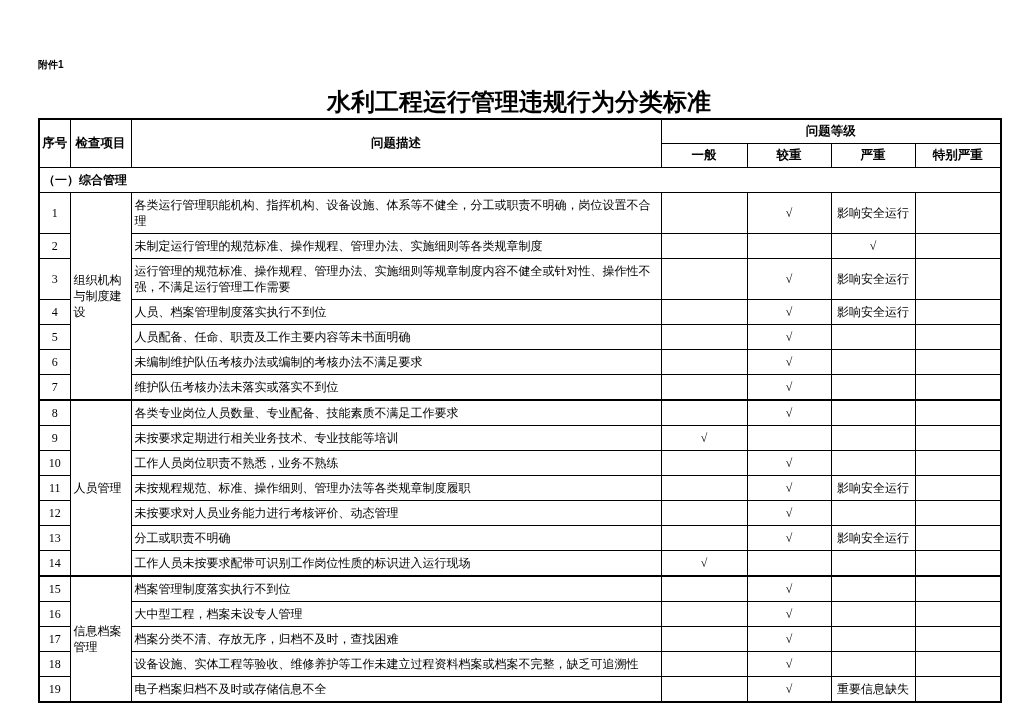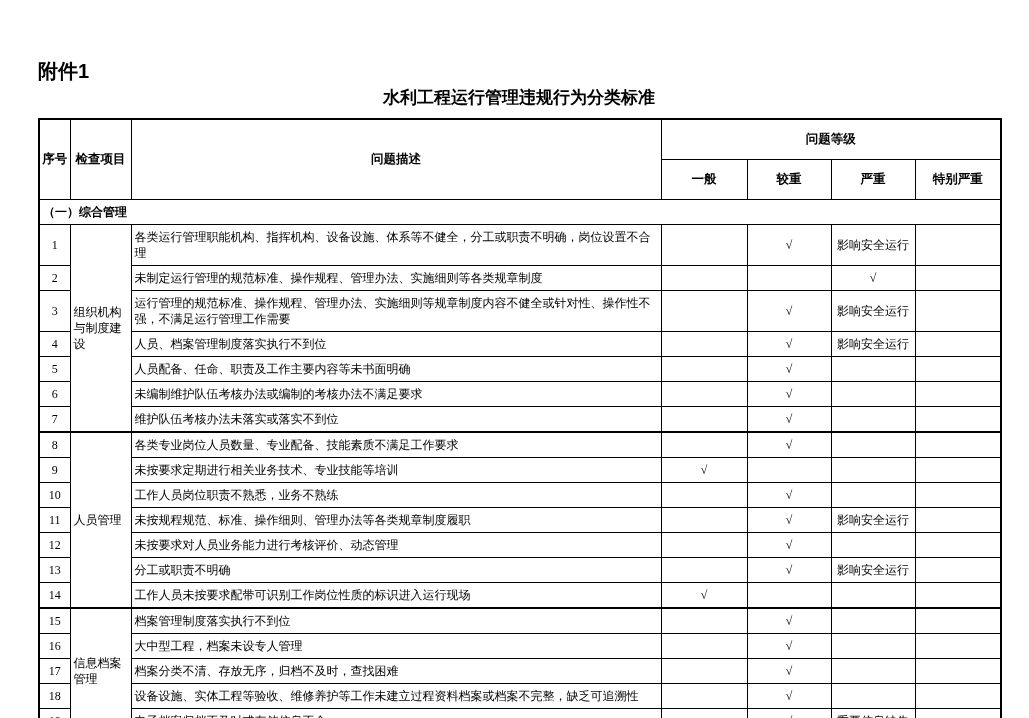--- a/index.html
+++ b/index.html
@@ -8,47 +8,47 @@
     background: #ffffff;
     color: #000000;
     font-family: "Liberation Serif", "DejaVu Serif", serif;
     overflow: hidden;
   }
   .page { position: relative; width: 1029px; height: 718px; }
 
   .attachment-label {
     position: absolute; left: 38px; top: 58px;
     font-family: "Liberation Sans", "DejaVu Sans", sans-serif;
-    font-weight: bold; font-size: 20px;
+    font-weight: bold; font-size: 10px;
   }
   .doc-title {
     position: absolute; left: 38px; top: 86px; width: 962px;
     margin: 0; text-align: center;
     font-family: "Liberation Sans", "DejaVu Sans", sans-serif;
-    font-weight: bold; font-size: 17px;
+    font-weight: bold; font-size: 24px;
   }
 
   table.std-table {
     position: absolute; left: 38px; top: 118px;
     width: 962px;
     border-collapse: collapse;
     table-layout: fixed;
     border: 2px solid #000;
   }
   .std-table th, .std-table td {
     border: 1px solid #000;
     vertical-align: middle;
     word-break: break-all;
   }
   .std-table thead th {
     font-family: "Liberation Serif", "DejaVu Serif", serif;
     font-weight: bold;
     font-size: 12.5px;
     height: 21px;
-    padding: 9px 2px;
+    padding: 1px 2px;
     text-align: center;
   }
   .section-row td {
     font-family: "Liberation Sans", "DejaVu Sans", sans-serif;
     font-weight: bold;
     font-size: 13px;
     text-align: left;
     padding: 3px 2px 3px 6px;
     height: 15px;
   }

